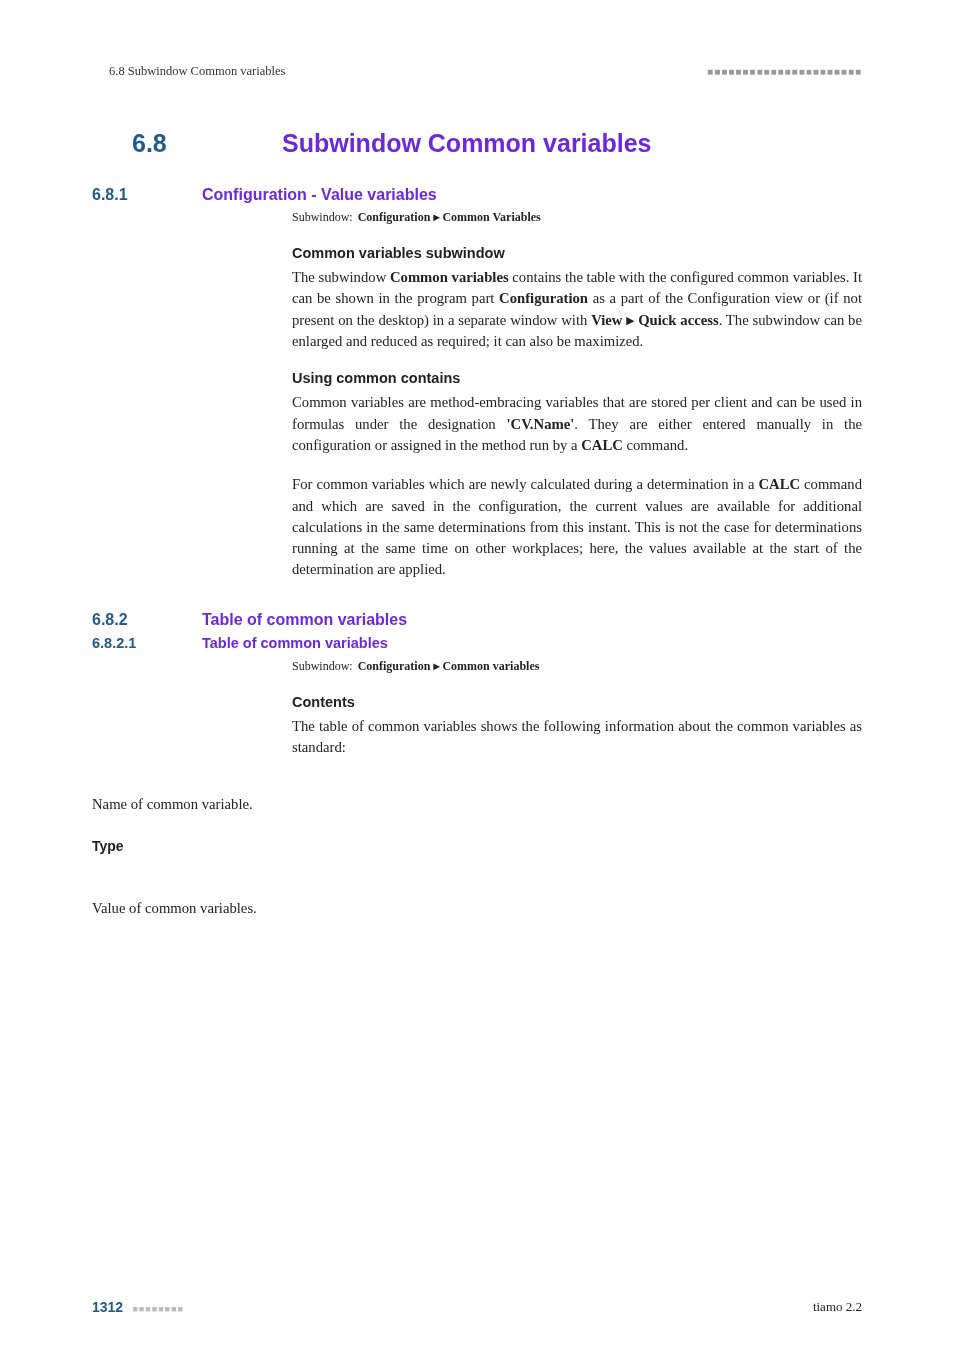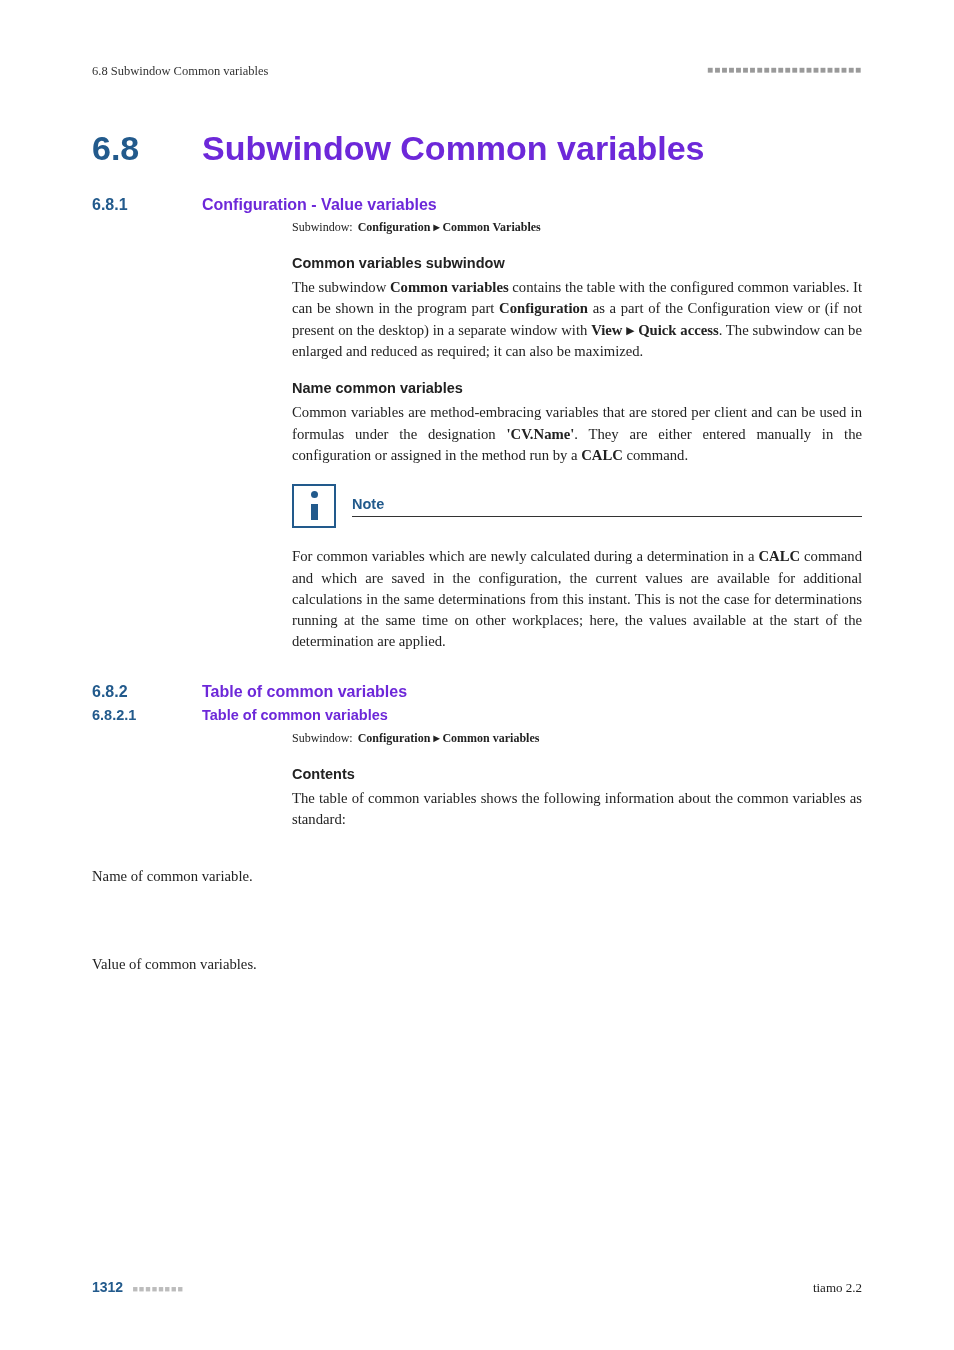--- a/index.html
+++ b/index.html
@@ -11,20 +11,22 @@
     color: #222;
     position: relative;
     padding: 64px 92px 50px 92px;
   }
   .running-head {
     font-size: 12.5px;
     color: #333;
     margin-bottom: 50px;
     display: flex;
     justify-content: space-between;
+    align-items: center;
+    margin-left: 17px;
   }
   .head-dots {
     letter-spacing: 1px;
     color: #9a9a9a;
     font-size: 10px;
   }
   .sec-head {
     display: flex;
     align-items: baseline;
     margin-bottom: 28px;
@@ -33,21 +35,21 @@
     color: #225a8c;
     font-weight: 700;
     font-family: Verdana, Arial, sans-serif;
     min-width: 110px;
   }
   .sec-head .title {
     color: #6d28d9;
     font-weight: 700;
     font-family: Verdana, Arial, sans-serif;
   }
-  .h1 .num, .h1 .title { font-size: 34px; }
+  .h1 .num, .h1 .title { font-size: 25px; margin-left: 40px; }
   .h2 { margin-top: 2px; margin-bottom: 6px; }
   .h2 .num, .h2 .title { font-size: 16px; }
   .h3 { margin-top: 0; margin-bottom: 8px; }
   .h3 .num { min-width: 110px; font-size: 14.5px; }
   .h3 .title { font-size: 14.5px; }
 
   .content-col { margin-left: 200px; }
   .subwindow-line { font-size: 12px; margin-bottom: 20px; }
   .subwindow-line .lbl { margin-right: 2px; }
   .subwindow-line .bold { font-weight: 700; }
@@ -118,22 +120,22 @@
     padding-top: 0;
   }
   .def-body {
     font-size: 14.7px;
     line-height: 1.45;
     padding-top: 22px;
   }
 
   .footer {
     position: absolute;
-    left: 92px; right: 92px; bottom: 54px;
-    display: flex; justify-content: space-between; align-items: flex-end;
+    left: 92px; right: 92px; bottom: 34px;
+    display: flex; justify-content: space-between; align-items: flex-start;
     font-size: 13px;
   }
   .page-no {
     color: #225a8c;
     font-weight: 700;
     font-family: Verdana, Arial, sans-serif;
     font-size: 14px;
   }
   .foot-dots {
     letter-spacing: 1px;
@@ -167,37 +169,26 @@
     <span class="bold">Configuration</span>
     <span class="bold arrow">▸</span>
     <span class="bold">Common Variables</span>
   </div>
 
   <div class="subhead">Common variables subwindow</div>
   <p class="para">
     <span>The subwindow </span><span class="bold">Common variables</span><span> contains the table with the configured common variables. It can be shown in the program part </span><span class="bold">Configuration</span><span> as a part of the Configuration view or (if not present on the desktop) in a separate window with </span><span class="bold">View</span><span class="bold arrow"> ▸ </span><span class="bold">Quick access</span><span>. The subwindow can be enlarged and reduced as required; it can also be maximized.</span>
   </p>
 
-  <div class="subhead">Name common variables</div>
+  <div class="subhead">Using common contains</div>
   <p class="para">
     <span>Common variables are method-embracing variables that are stored per client and can be used in formulas under the designation </span><span class="bold">'CV.Name'</span><span>. They are either entered manually in the configuration or assigned in the method run by a </span><span class="bold">CALC</span><span> command.</span>
   </p>
 
   <div class="note-block">
-    <div class="note-head-row">
-      <div class="note-icon">
-        <div class="note-icon-inner">
-          <div class="dot"></div>
-          <div class="stem"></div>
-        </div>
-      </div>
-      <div class="note-title-wrap">
-        <span class="note-title">Note</span>
-      </div>
-    </div>
     <p class="note-body">
       <span>For common variables which are newly calculated during a determination in a </span><span class="bold">CALC</span><span> command and which are saved in the configuration, the current values are available for additional calculations in the same determinations from this instant. This is not the case for determinations running at the same time on other workplaces; here, the values available at the start of the determination are applied.</span>
     </p>
   </div>
 </div>
 
 <div class="sec-head h2">
   <span class="num">6.8.2</span>
   <span class="title">Table of common variables</span>
 </div>
@@ -217,20 +208,21 @@
 
   <div class="subhead">Contents</div>
   <p class="para" style="margin-bottom:14px;">The table of common variables shows the following information about the common variables as standard:</p>
 </div>
 
 <div class="def-row">
   <div class="def-body">Name of common variable.</div>
 </div>
 
 <div class="def-row">
+  <div class="def-label">Type</div>
 </div>
 
 <div class="def-row">
   <div class="def-body">Value of common variables.</div>
 </div>
 
 <div class="footer">
   <span>
     <span class="page-no">1312</span>
     <span class="foot-dots">■■■■■■■■</span>

